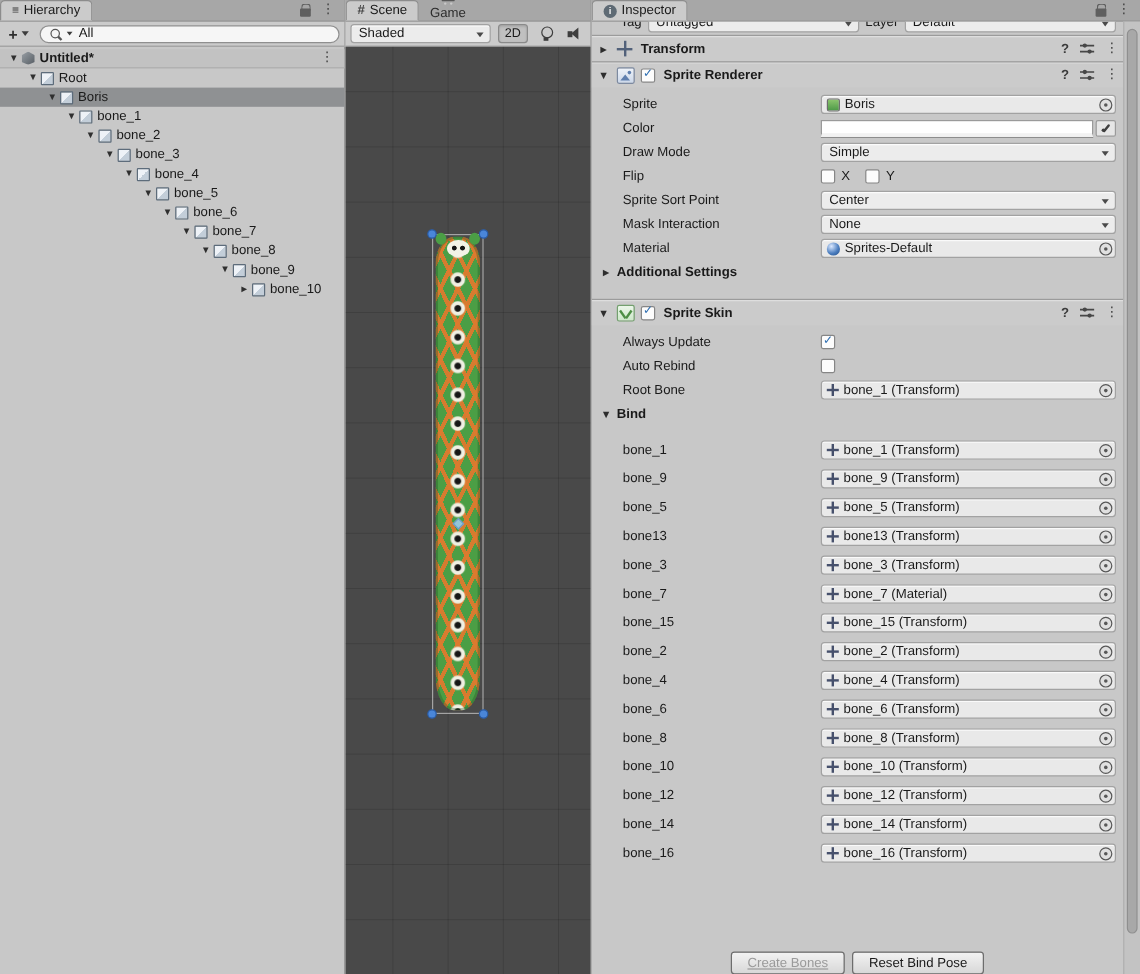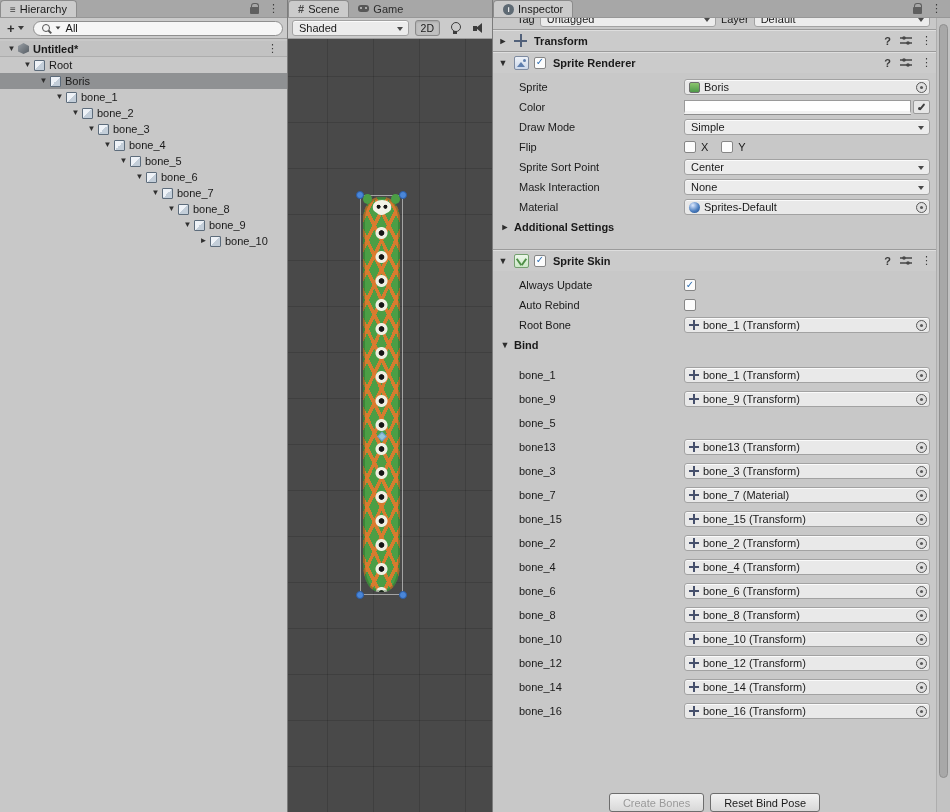--- a/index.html
+++ b/index.html
@@ -8,21 +8,21 @@
   .app{display:flex;width:950px;height:812px;}
   .panel{position:relative;height:100%;}
   .hierarchy{width:288px;border-right:1px solid #7c7c7c;background:#c8c8c8;}
   .scenepanel{width:205px;border-right:1px solid #7c7c7c;display:flex;flex-direction:column;background:#c8c8c8;}
   .inspector{width:457px;display:flex;flex-direction:column;background:#c8c8c8;}
 
   
   .tabbar{height:18px;background:#a7a7a7;display:flex;align-items:flex-end;border-bottom:1px solid #979797;position:relative;}
   .tab{height:17px;display:flex;align-items:center;gap:4px;padding:0 9px;border-radius:4px 4px 0 0;white-space:nowrap;}
   .tab.active{background:#cbcbcb;border:1px solid #8c8c8c;border-bottom:none;}
-  .tab.inactive{color:#2c2c2c;}
+  .tab.inactive{color:#2c2c2c;flex-direction:column;}
   .tabbar-right{margin-left:auto;display:flex;align-items:center;gap:9px;padding:0 8px;height:100%;}
   .tab-label{font-size:11px;}
   .kebab{color:#3c3c3c;font-size:11px;line-height:1;cursor:default;}
   .lock{width:9px;height:7px;background:#5f5f5f;border-radius:1px;position:relative;margin-top:4px;}
   .lock::before{content:"";position:absolute;left:1px;top:-4px;width:6px;height:5px;border:1.4px solid #5f5f5f;border-bottom:none;border-radius:3px 3px 0 0;}
   .list-icon{font-size:10px;color:#3c3c3c;}
   .hash-icon{font-weight:bold;color:#474747;font-size:11px;}
   .gamepad-icon{width:11px;height:7px;background:#575757;border-radius:3px;position:relative;}
   .gamepad-icon::before,.gamepad-icon::after{content:"";position:absolute;top:2px;width:2px;height:2px;border-radius:50%;background:#c9c9c9;}
   .gamepad-icon::before{left:2px;} .gamepad-icon::after{right:2px;}
@@ -125,21 +125,21 @@
   .flip-lbl{margin-right:8px;}
   .foldrow{height:20px;display:flex;align-items:center;padding-left:6px;gap:3px;font-weight:bold;}
   .foldrow .fold{width:12px;font-size:9px;text-align:center;color:#2d2d2d;}
   .bonelist{padding-top:8px;}
   .bone-row{height:24px;display:flex;align-items:center;padding:0 20px 0 26px;}
   .gap8{height:8px;}
   .scrollbar{position:absolute;top:18px;right:0;bottom:0;width:14px;background:#c3c3c3;border-left:1px solid #aeaeae;}
   .sb-thumb{position:absolute;left:2px;right:2px;top:6px;bottom:34px;background:#a8a8a8;border:1px solid #8f8f8f;border-radius:6px;}
   .insp-footer{position:absolute;left:0;right:14px;bottom:0;height:22px;display:flex;justify-content:center;gap:6px;padding-top:3px;}
   .ubtn{height:19px;padding:0 13px;border:1px solid #6d6d6d;border-radius:3px;background:linear-gradient(180deg,#f2f2f2,#d8d8d8);font:inherit;color:#1a1a1a;}
-  .ubtn.disabled{color:#9a9a9a;}
+  .ubtn.disabled{color:#9a9a9a;text-decoration:underline;}
 </style>
 </head>
 <body>
 
 <div class="app">
 
   <section class="panel hierarchy">
     <div class="tabbar">
       <div class="tab active">
         <span class="list-icon">≡</span>
@@ -436,20 +436,25 @@
           <div class="bone-row">
             <span class="prop-label">bone_9</span>
             <div class="objfield">
                 <span class="axis-icon"></span>
                 <span>bone_9 (Transform)</span>
                 <span class="picker"></span>
               </div>
           </div>
           <div class="bone-row">
             <span class="prop-label">bone_5</span>
+            <div class="objfield">
+                <span class="axis-icon"></span>
+                <span>bone_5 (Transform)</span>
+                <span class="picker"></span>
+              </div>
           </div>
           <div class="bone-row">
             <span class="prop-label">bone13</span>
             <div class="objfield">
                 <span class="axis-icon"></span>
                 <span>bone13 (Transform)</span>
                 <span class="picker"></span>
               </div>
           </div>
           <div class="bone-row">

